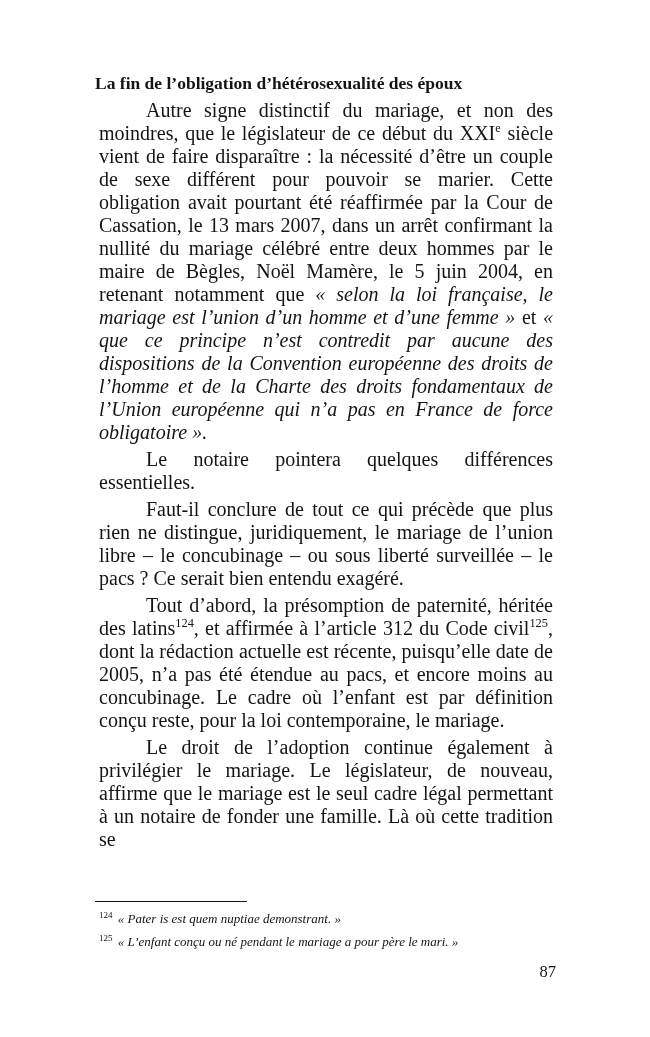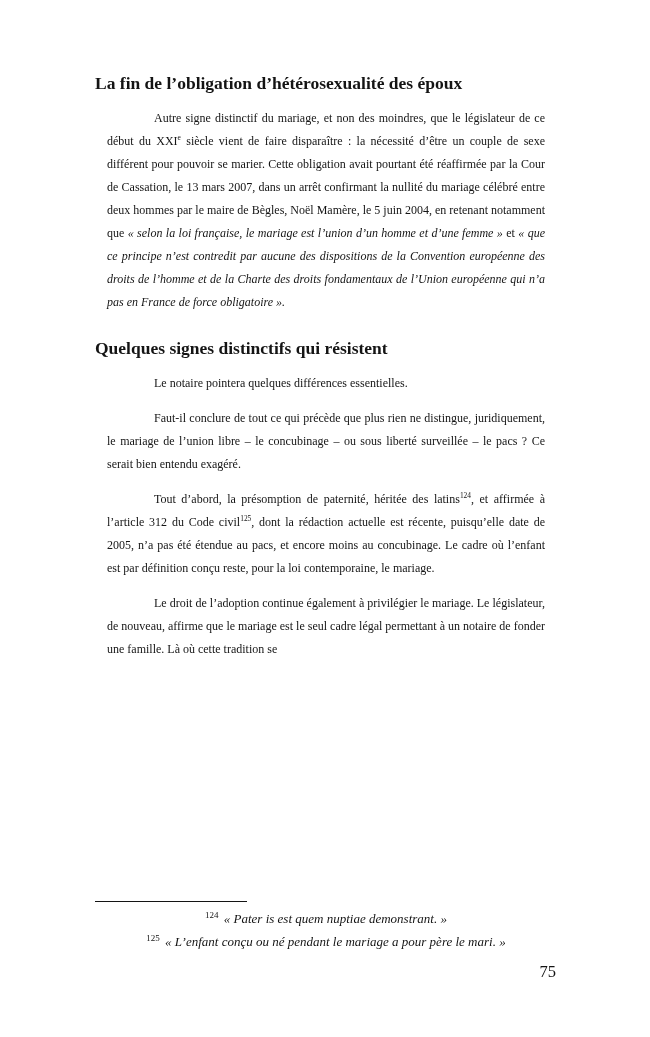--- a/index.html
+++ b/index.html
@@ -13,22 +13,22 @@
     color: #141414;
     overflow: hidden;
   }
   .content {
     position: absolute;
     left: 95px;
     top: 72px;
     width: 462px;
   }
   .para {
-    margin: 12px;
-    font-size: 12px;
+    margin: 4px;
+    font-size: 20px;
     line-height: 23px;
     text-align: justify;
     text-indent: 47px;
   }
   .heading {
     margin: 23px 0 0 0;
     font-size: 17.5px;
     line-height: 23px;
     font-weight: 700;
     text-indent: 0;
@@ -45,45 +45,44 @@
   .rule {
     width: 152px;
     height: 0;
     border-top: 1.5px solid #141414;
     margin: 0 0 7px 0;
   }
   .footnote {
     margin: 4px;
     font-size: 13px;
     line-height: 19px;
-    text-align: center;
+    text-align: left;
   }
   .footnote sup { font-size: 9px; margin-right: 2px; }
   .pageno {
     position: absolute;
     right: 94px;
     top: 962px;
     font-size: 16.5px;
     line-height: 20px;
   }
 </style>
 </head>
 <body>
 
 <div class="page">
   <div class="content">
       <h2 class="heading">La fin de l’obligation d’hétérosexualité des époux</h2>
       <p class="para"><span>Autre signe distinctif du mariage, et non des moindres, que le législateur de ce début du XXI</span><sup>e</sup><span> siècle vient de faire disparaître : la nécessité d’être un couple de sexe différent pour pouvoir se marier. Cette obligation avait pourtant été réaffirmée par la Cour de Cassation, le 13 mars 2007, dans un arrêt confirmant la nullité du mariage célébré entre deux hommes par le maire de Bègles, Noël Mamère, le 5 juin 2004, en retenant notamment que </span><em>« selon la loi française, le mariage est l’union d’un homme et d’une femme »</em><span> et </span><em>« que ce principe n’est contredit par aucune des dispositions de la Convention européenne des droits de l’homme et de la Charte des droits fondamentaux de l’Union européenne qui n’a pas en France de force obligatoire ».</em></p>
-      <h2 class="heading">Quelques signes distinctifs qui résistent</h2>
       <p class="para"><span>Le notaire pointera quelques différences essentielles.</span></p>
       <p class="para"><span>Faut-il conclure de tout ce qui précède que plus rien ne distingue, juridiquement, le mariage de l’union libre – le concubinage – ou sous liberté surveillée – le pacs ? Ce serait bien entendu exagéré.</span></p>
       <p class="para"><span>Tout d’abord, la présomption de paternité, héritée des latins</span><sup>124</sup><span>, et affirmée à l’article 312 du Code civil</span><sup>125</sup><span>, dont la rédaction actuelle est récente, puisqu’elle date de 2005, n’a pas été étendue au pacs, et encore moins au concubinage. Le cadre où l’enfant est par définition conçu reste, pour la loi contemporaine, le mariage.</span></p>
       <p class="para"><span>Le droit de l’adoption continue également à privilégier le mariage. Le législateur, de nouveau, affirme que le mariage est le seul cadre légal permettant à un notaire de fonder une famille. Là où cette tradition se</span></p>
     </div>
 
   <div class="footnote-area">
     <div class="rule"></div>
   <p class="footnote"><sup>124</sup><em> « Pater is est quem nuptiae demonstrant. »</em></p>
       <p class="footnote"><sup>125</sup><em> « L’enfant conçu ou né pendant le mariage a pour père le mari. »</em></p>
     </div>
 
-  <div class="pageno">75</div>
+  <div class="pageno">87</div>
 </div>
 
 </body></html>

